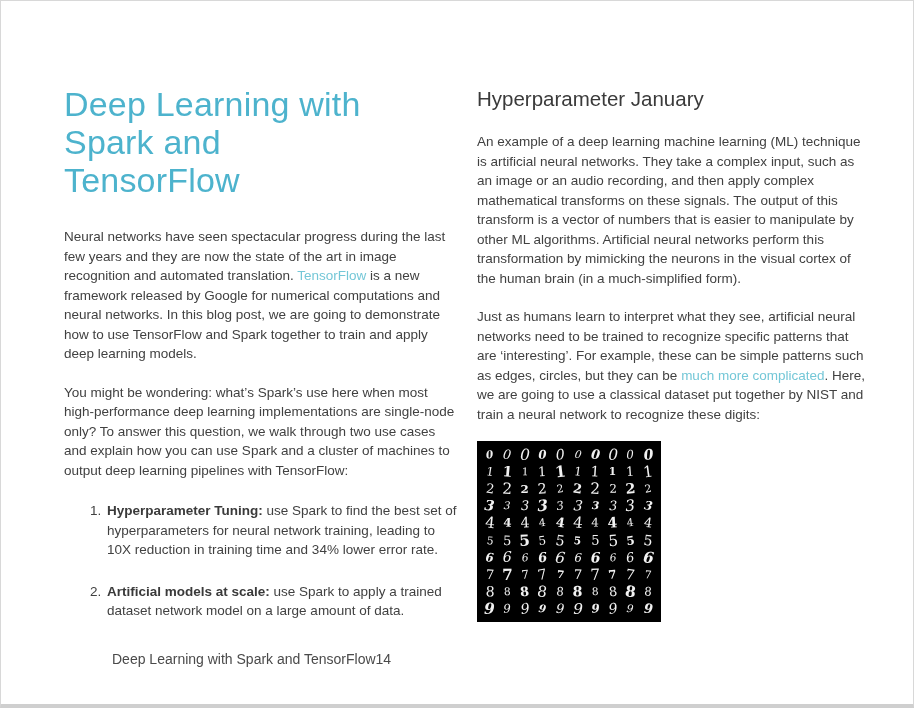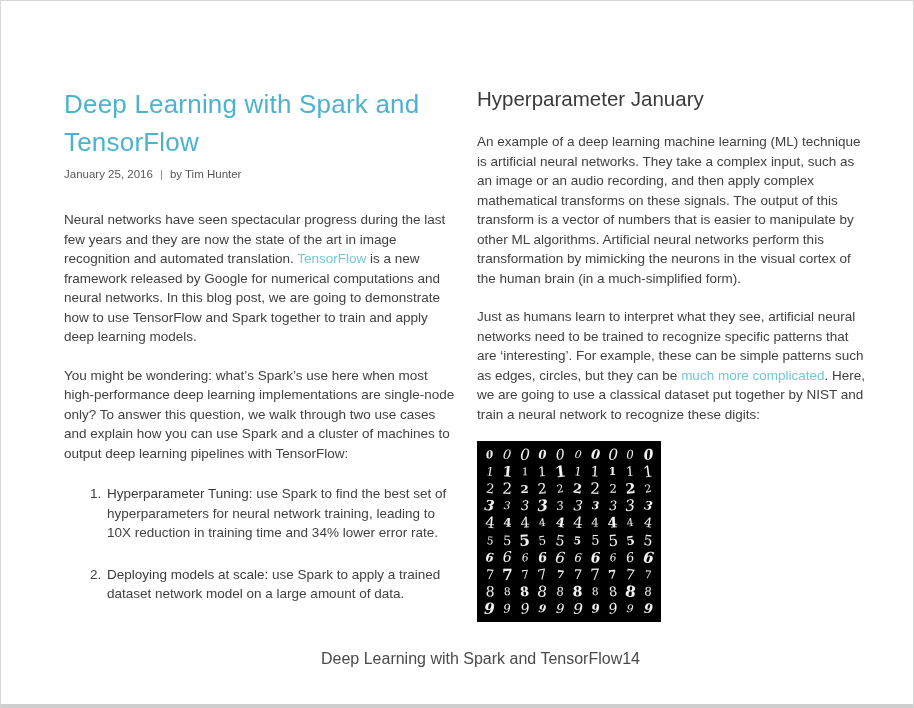--- a/index.html
+++ b/index.html
@@ -22,21 +22,21 @@
   }
   .col {
     position: absolute;
     top: 84px;
   }
   .col-left  { left: 63px;  width: 393px; }
   .col-right { left: 476px; width: 392px; }
 
   .doc-title {
     margin: 0;
-    font-size: 26px;
+    font-size: 34px;
     line-height: 38px;
     font-weight: 400;
     color: #4db3cd;
     letter-spacing: 0.2px;
   }
   .byline-row {
     margin-top: 6px;
     font-size: 11.5px;
     line-height: 15px;
     color: #575757;
@@ -62,21 +62,21 @@
     display: flex;
     padding-left: 26px;
     margin-top: 22px;
     font-size: 13.5px;
     line-height: 19.5px;
     color: #414141;
   }
   .list-item:first-child { margin-top: 0; }
   .li-num { width: 17px; flex: none; }
   .li-body { flex: 1; }
-  .li-lead { font-weight: 400; color: #3a3a3a; }
+  .li-lead { font-weight: 700; color: #3a3a3a; }
 
   .section-heading {
     margin: 0;
     font-size: 20.5px;
     line-height: 27px;
     font-weight: 400;
     color: #3a3a3a;
   }
   .col-right p.first { margin-top: 20px; }
 
@@ -100,52 +100,49 @@
     line-height: 1;
     display: inline-block;
   }
 
   .footer {
     position: absolute;
     left: 63px;
     right: 64px;
     top: 651px;
     display: flex;
-    justify-content: center;
-    font-size: 16px;
+    justify-content: flex-start;
+    font-size: 14px;
     line-height: 14px;
     color: #4a4a4a;
     padding-left: 48px;
   }
 </style>
 </head>
 <body>
 
 <div class="page">
 
   <div class="col col-left">
     <h1 class="doc-title"><span>Deep Learning with Spark and</span><br>
       <span>TensorFlow</span></h1>
 
-    <div class="byline-row">
-      <span>January 25, 2016</span><span class="byline-sep">|</span><span>by Tim Hunter</span>
-    </div>
 
     <p class="body-text first"><span>Neural networks have seen spectacular progress during the last few years and they are now the state of the art in image recognition and automated translation. </span><a class="doc-link">TensorFlow</a><span> is a new framework released by Google for numerical computations and neural networks. In this blog post, we are going to demonstrate how to use TensorFlow and Spark together to train and apply deep learning models.</span></p>
 
     <p class="body-text">You might be wondering: what’s Spark’s use here when most high-performance deep learning implementations are single-node only? To answer this question, we walk through two use cases and explain how you can use Spark and a cluster of machines to output deep learning pipelines with TensorFlow:</p>
 
     <div class="num-list">
       <div class="list-item">
         <span class="li-num">1.</span>
         <span class="li-body"><span class="li-lead">Hyperparameter Tuning:</span><span> use Spark to find the best set of hyperparameters for neural network training, leading to 10X reduction in training time and 34% lower error rate.</span></span>
       </div>
       <div class="list-item">
         <span class="li-num">2.</span>
-        <span class="li-body"><span class="li-lead">Deploying models at scale:</span><span> use Spark to apply a trained dataset network model on a large amount of data.</span></span>
+        <span class="li-body"><span class="li-lead">Artificial models at scale:</span><span> use Spark to apply a trained dataset network model on a large amount of data.</span></span>
       </div>
     </div>
   </div>
 
   <div class="col col-right">
     <h2 class="section-heading">Hyperparameter January</h2>
 
     <p class="body-text first">An example of a deep learning machine learning (ML) technique is artificial neural networks. They take a complex input, such as an image or an audio recording, and then apply complex mathematical transforms on these signals. The output of this transform is a vector of numbers that is easier to manipulate by other ML algorithms. Artificial neural networks perform this transformation by mimicking the neurons in the visual cortex of the human brain (in a much-simplified form).</p>
 
     <p class="body-text"><span>Just as humans learn to interpret what they see, artificial neural networks need to be trained to recognize specific patterns that are ‘interesting’. For example, these can be simple patterns such as edges, circles, but they can be </span><a class="doc-link">much more complicated</a><span>. Here, we are going to use a classical dataset put together by NIST and train a neural network to recognize these digits:</span></p>

